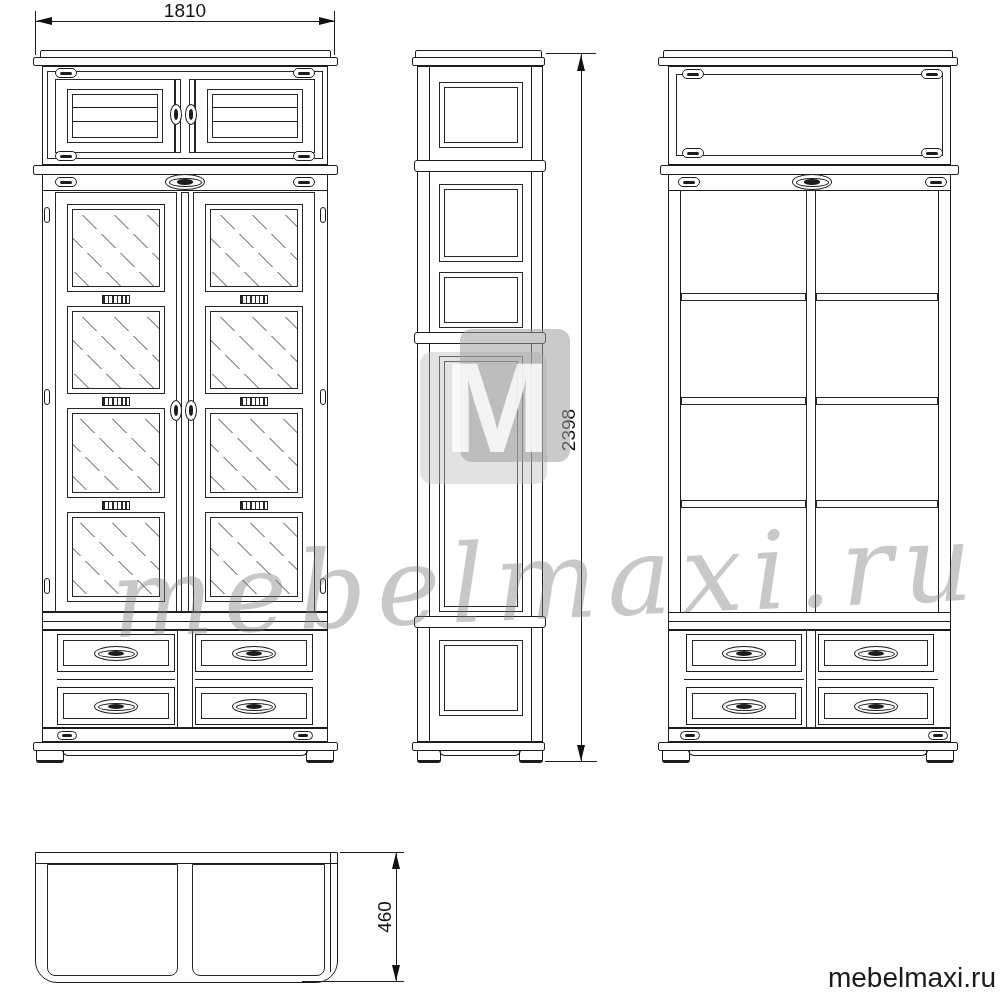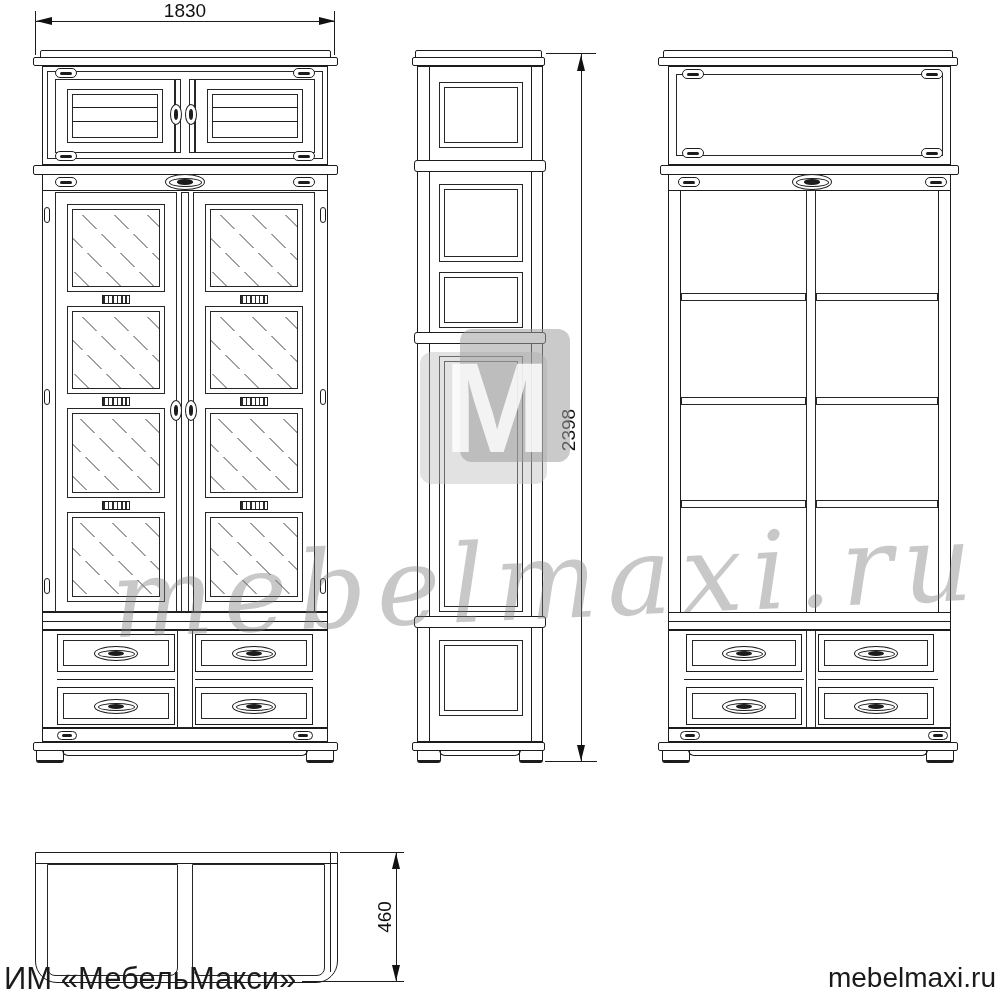--- a/index.html
+++ b/index.html
@@ -66,21 +66,21 @@
     <div class="mletter">M</div>
   </div>
 
   <div class="grp">
 
     <div class="ln" style="left:35px;top:11px;width:1px;height:44px"></div>
     <div class="ln" style="left:334px;top:11px;width:1px;height:44px"></div>
     <div class="ln" style="left:36px;top:21px;width:298px;height:1px"></div>
     <div class="arr l" style="left:36px;top:17px"></div>
     <div class="arr r" style="left:319px;top:17px"></div>
-    <div class="dimtxt" style="left:135px;top:1px;width:100px">1830</div>
+    <div class="dimtxt" style="left:135px;top:1px;width:100px">1810</div>
 
     <div class="bx" style="left:40px;top:50px;width:291px;height:9px;border-radius:2px"></div>
     <div class="bx" style="left:33px;top:57px;width:305px;height:9px;border-radius:2px"></div>
 
     <div class="bx" style="left:42px;top:66px;width:286px;height:99px"></div>
     <div class="bx1 nobg" style="left:47px;top:71px;width:276px;height:88px"></div>
     <div class="bx1" style="left:55px;top:79px;width:120px;height:74px"></div>
     <div class="bx1" style="left:195px;top:79px;width:120px;height:74px"></div>
     <div class="pnl" style="left:67px;top:89px;width:96px;height:54px">
         <div class="in"></div>
@@ -290,18 +290,17 @@
     <div class="bx1 nobg" style="left:192px;top:864px;width:133px;height:112px;border-radius:0 0 8px 8px"></div>
 
     <div class="ln" style="left:340px;top:852px;width:64px;height:1px"></div>
     <div class="ln" style="left:302px;top:981px;width:102px;height:1px"></div>
     <div class="ln" style="left:396px;top:853px;width:1px;height:128px"></div>
     <div class="arr u" style="left:392px;top:853px"></div>
     <div class="arr d" style="left:392px;top:965px"></div>
     <div class="dimtxt v" style="left:350px;top:907px;width:70px">460</div>
   </div>
 
-  <div class="brandtxt" style="left:4px;top:961px;font-size:31px">ИМ «МебельМакси»</div>
   <div class="brandtxt" style="left:788px;top:962px;width:208px;font-size:28px;text-align:right">mebelmaxi.ru</div>
 
   <div id="wm-script">mebelmaxi.ru</div>
 
 </div>
 
 </body></html>

